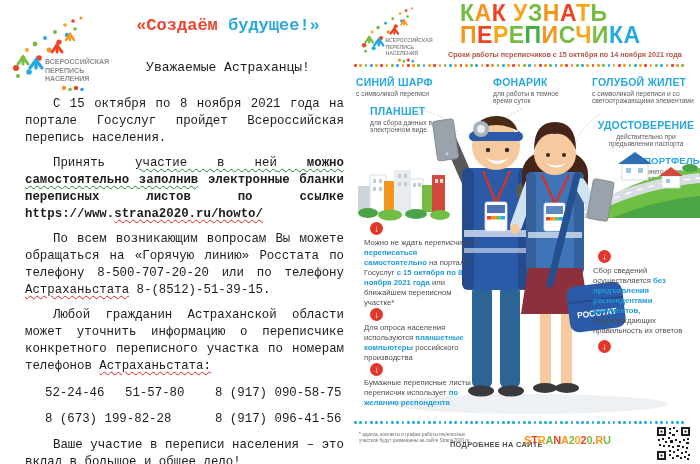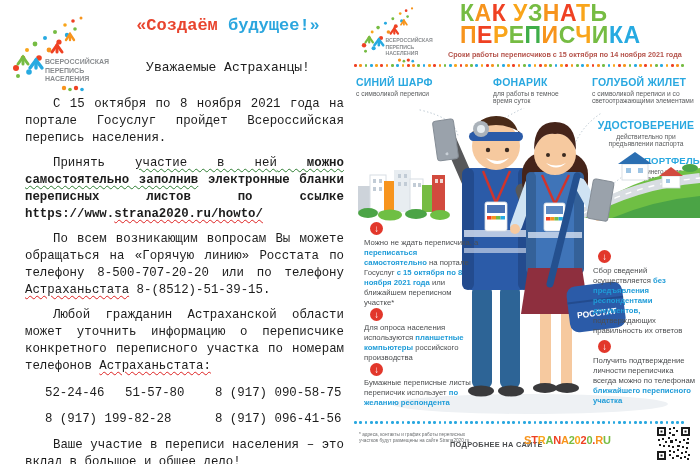--- a/index.html
+++ b/index.html
@@ -123,21 +123,21 @@
       <p><span>По всем возникающим вопросам Вы можете обращаться на «Горячую линию» Росстата по телефону 8-500-707-20-20 или по телефону </span><span class="sq-red">Астраханьстата</span><span> 8-(8512)-51-39-15.</span></p>
       <p><span>Любой гражданин Астраханской области может уточнить информацию о переписчике конкретного переписного участка по номерам телефонов </span><span class="sq-red">Астраханьстата:</span></p>
 
       <div class="phone-rows">
         <div class="phone-row">
           <span class="p1">52-24-46</span>
           <span class="p2">51-57-80</span>
           <span>8 (917) 090-58-75</span>
         </div>
         <div class="phone-row">
-          <span class="w1">8 (917) 199-82-28</span>
+          <span class="w1">8 (673) 199-82-28</span>
           <span>8 (917) 096-41-56</span>
         </div>
       </div>
 
       <p class="closing">Ваше участие в переписи населения – это вклад в большое и общее дело!</p>
       <p class="details"><span>Подробности на сайте </span><a class="doclink">www.strana2020.ru</a></p>
     </div>
   </div>
 
   <div id="poster">
@@ -213,20 +213,24 @@
         <i style="background: rgb(39, 170, 225);"></i>
         <i style="background: rgb(249, 165, 26);"></i>
         <i style="background: rgb(239, 65, 35);"></i>
         <i style="background: rgb(247, 148, 29);"></i>
         <i style="background: rgb(118, 188, 67);"></i>
       </div>
 
     <div class="feature" style="left:6px;top:76px;width:112px;">
       <div class="ft">СИНИЙ ШАРФ</div>
       <div class="fd">с символикой переписи</div>
+    </div>
+    <div class="feature" style="left:20px;top:105px;width:72px;">
+      <div class="ft">ПЛАНШЕТ</div>
+      <div class="fd">для сбора данных в электронном виде</div>
     </div>
     <div class="feature" style="left:242px;top:76px;width:105px;">
       <div class="ft">ГОЛУБОЙ ЖИЛЕТ</div>
       <div class="fd">с символикой переписи и со светоотражающими элементами</div>
     </div>
     <div class="feature" style="left:143px;top:76px;width:80px;">
       <div class="ft">ФОНАРИК</div>
       <div class="fd">для работы в темное время суток</div>
     </div>
     <div class="feature" style="left:245px;top:119px;width:102px;text-align:center;">
@@ -381,21 +385,20 @@
     <div class="bullet-icon" style="left:20px;top:308px;">↓</div>
     <div class="bullet-text" style="left:14px;top:323px;width:112px;"><span>Для опроса населения используются </span><span class="hl">планшетные компьютеры</span><span> российского производства</span></div>
 
     <div class="bullet-icon" style="left:20px;top:363px;">↓</div>
     <div class="bullet-text" style="left:14px;top:378px;width:112px;"><span>Бумажные переписные листы переписчик использует </span><span class="hl">по желанию респондента</span></div>
 
     <div class="bullet-icon" style="left:248px;top:250px;">↓</div>
     <div class="bullet-text" style="left:243px;top:266px;width:104px;"><span>Сбор сведений осуществляется </span><span class="hl">без предъявления респондентами документов,</span><span> подтверждающих правильность их ответов</span></div>
 
     <div class="bullet-icon" style="left:248px;top:340px;">↓</div>
-    <div class="bullet-text" style="left:243px;top:356px;width:104px;"><span>Получить подтверждение личности переписчика всегда можно по телефонам </span><span class="hl">ближайшего переписного участка</span></div>
 
     <div id="dots-bottom" class="dots">
         <i style="background: rgb(41, 168, 224);"></i>
         <i style="background: rgb(41, 168, 224);"></i>
         <i style="background: rgb(41, 168, 224);"></i>
         <i style="background: rgb(41, 168, 224);"></i>
         <i style="background: rgb(41, 168, 224);"></i>
         <i style="background: rgb(41, 168, 224);"></i>
         <i style="background: rgb(41, 168, 224);"></i>
         <i style="background: rgb(41, 168, 224);"></i>

